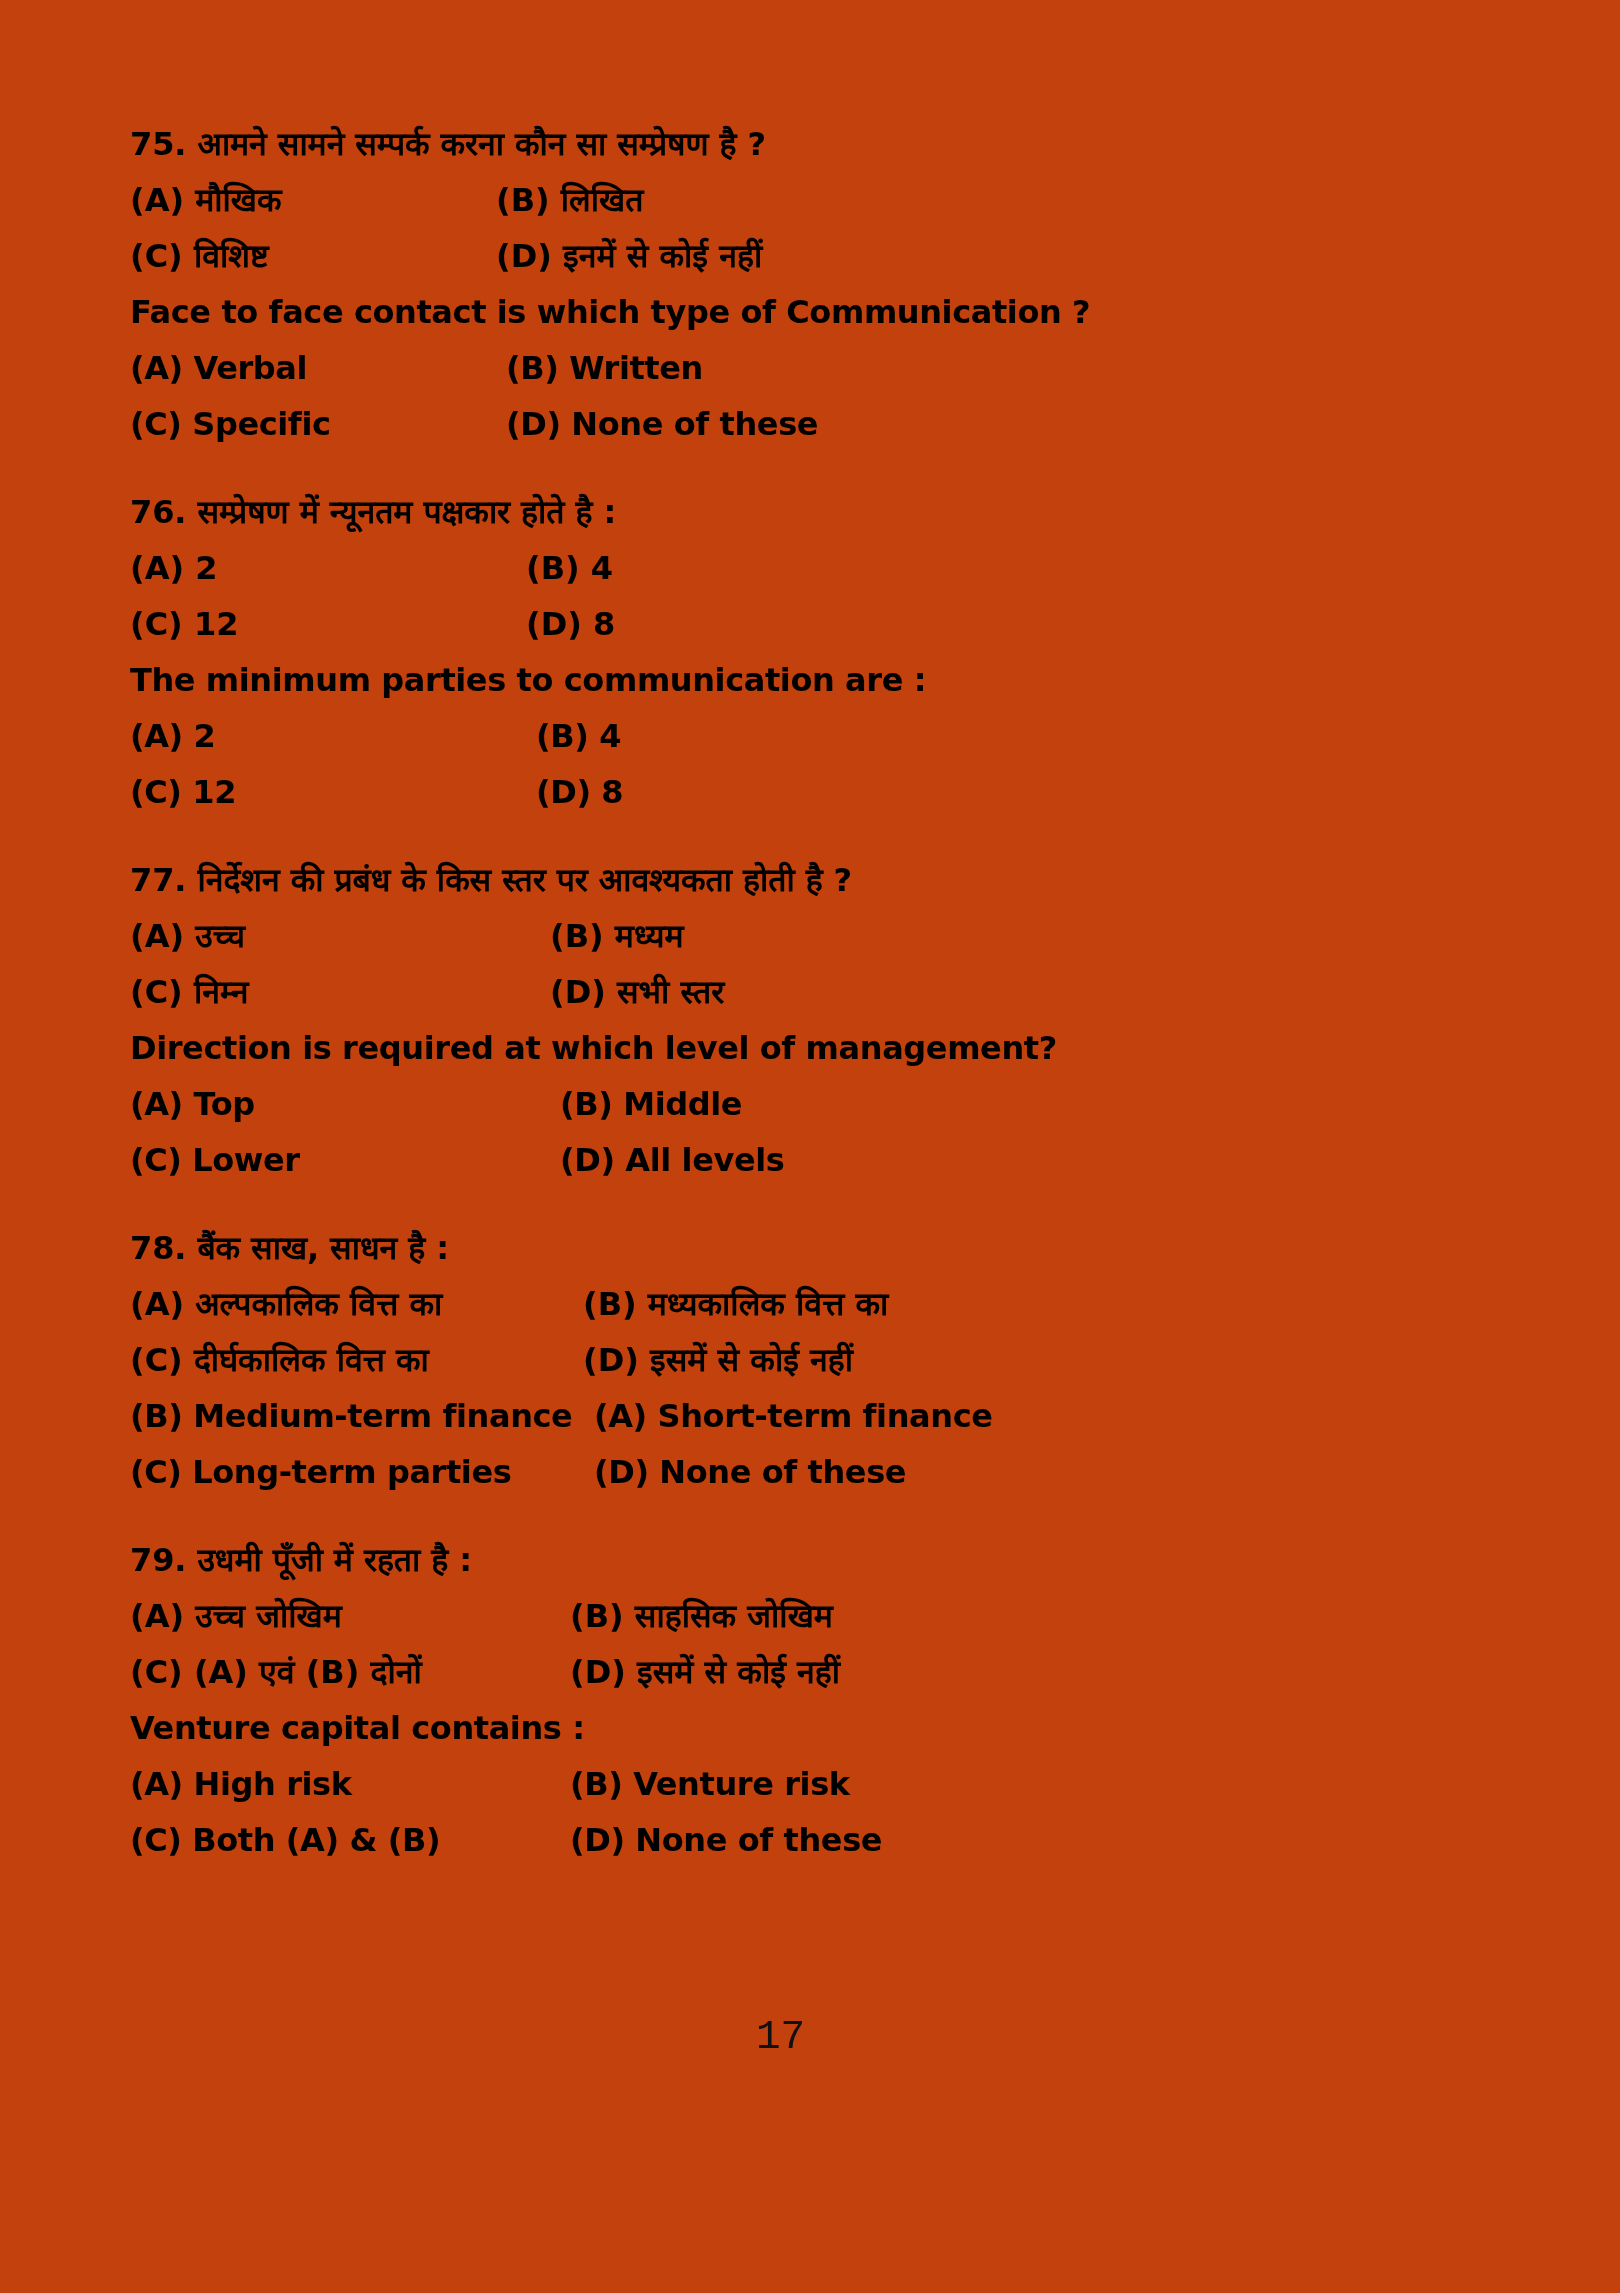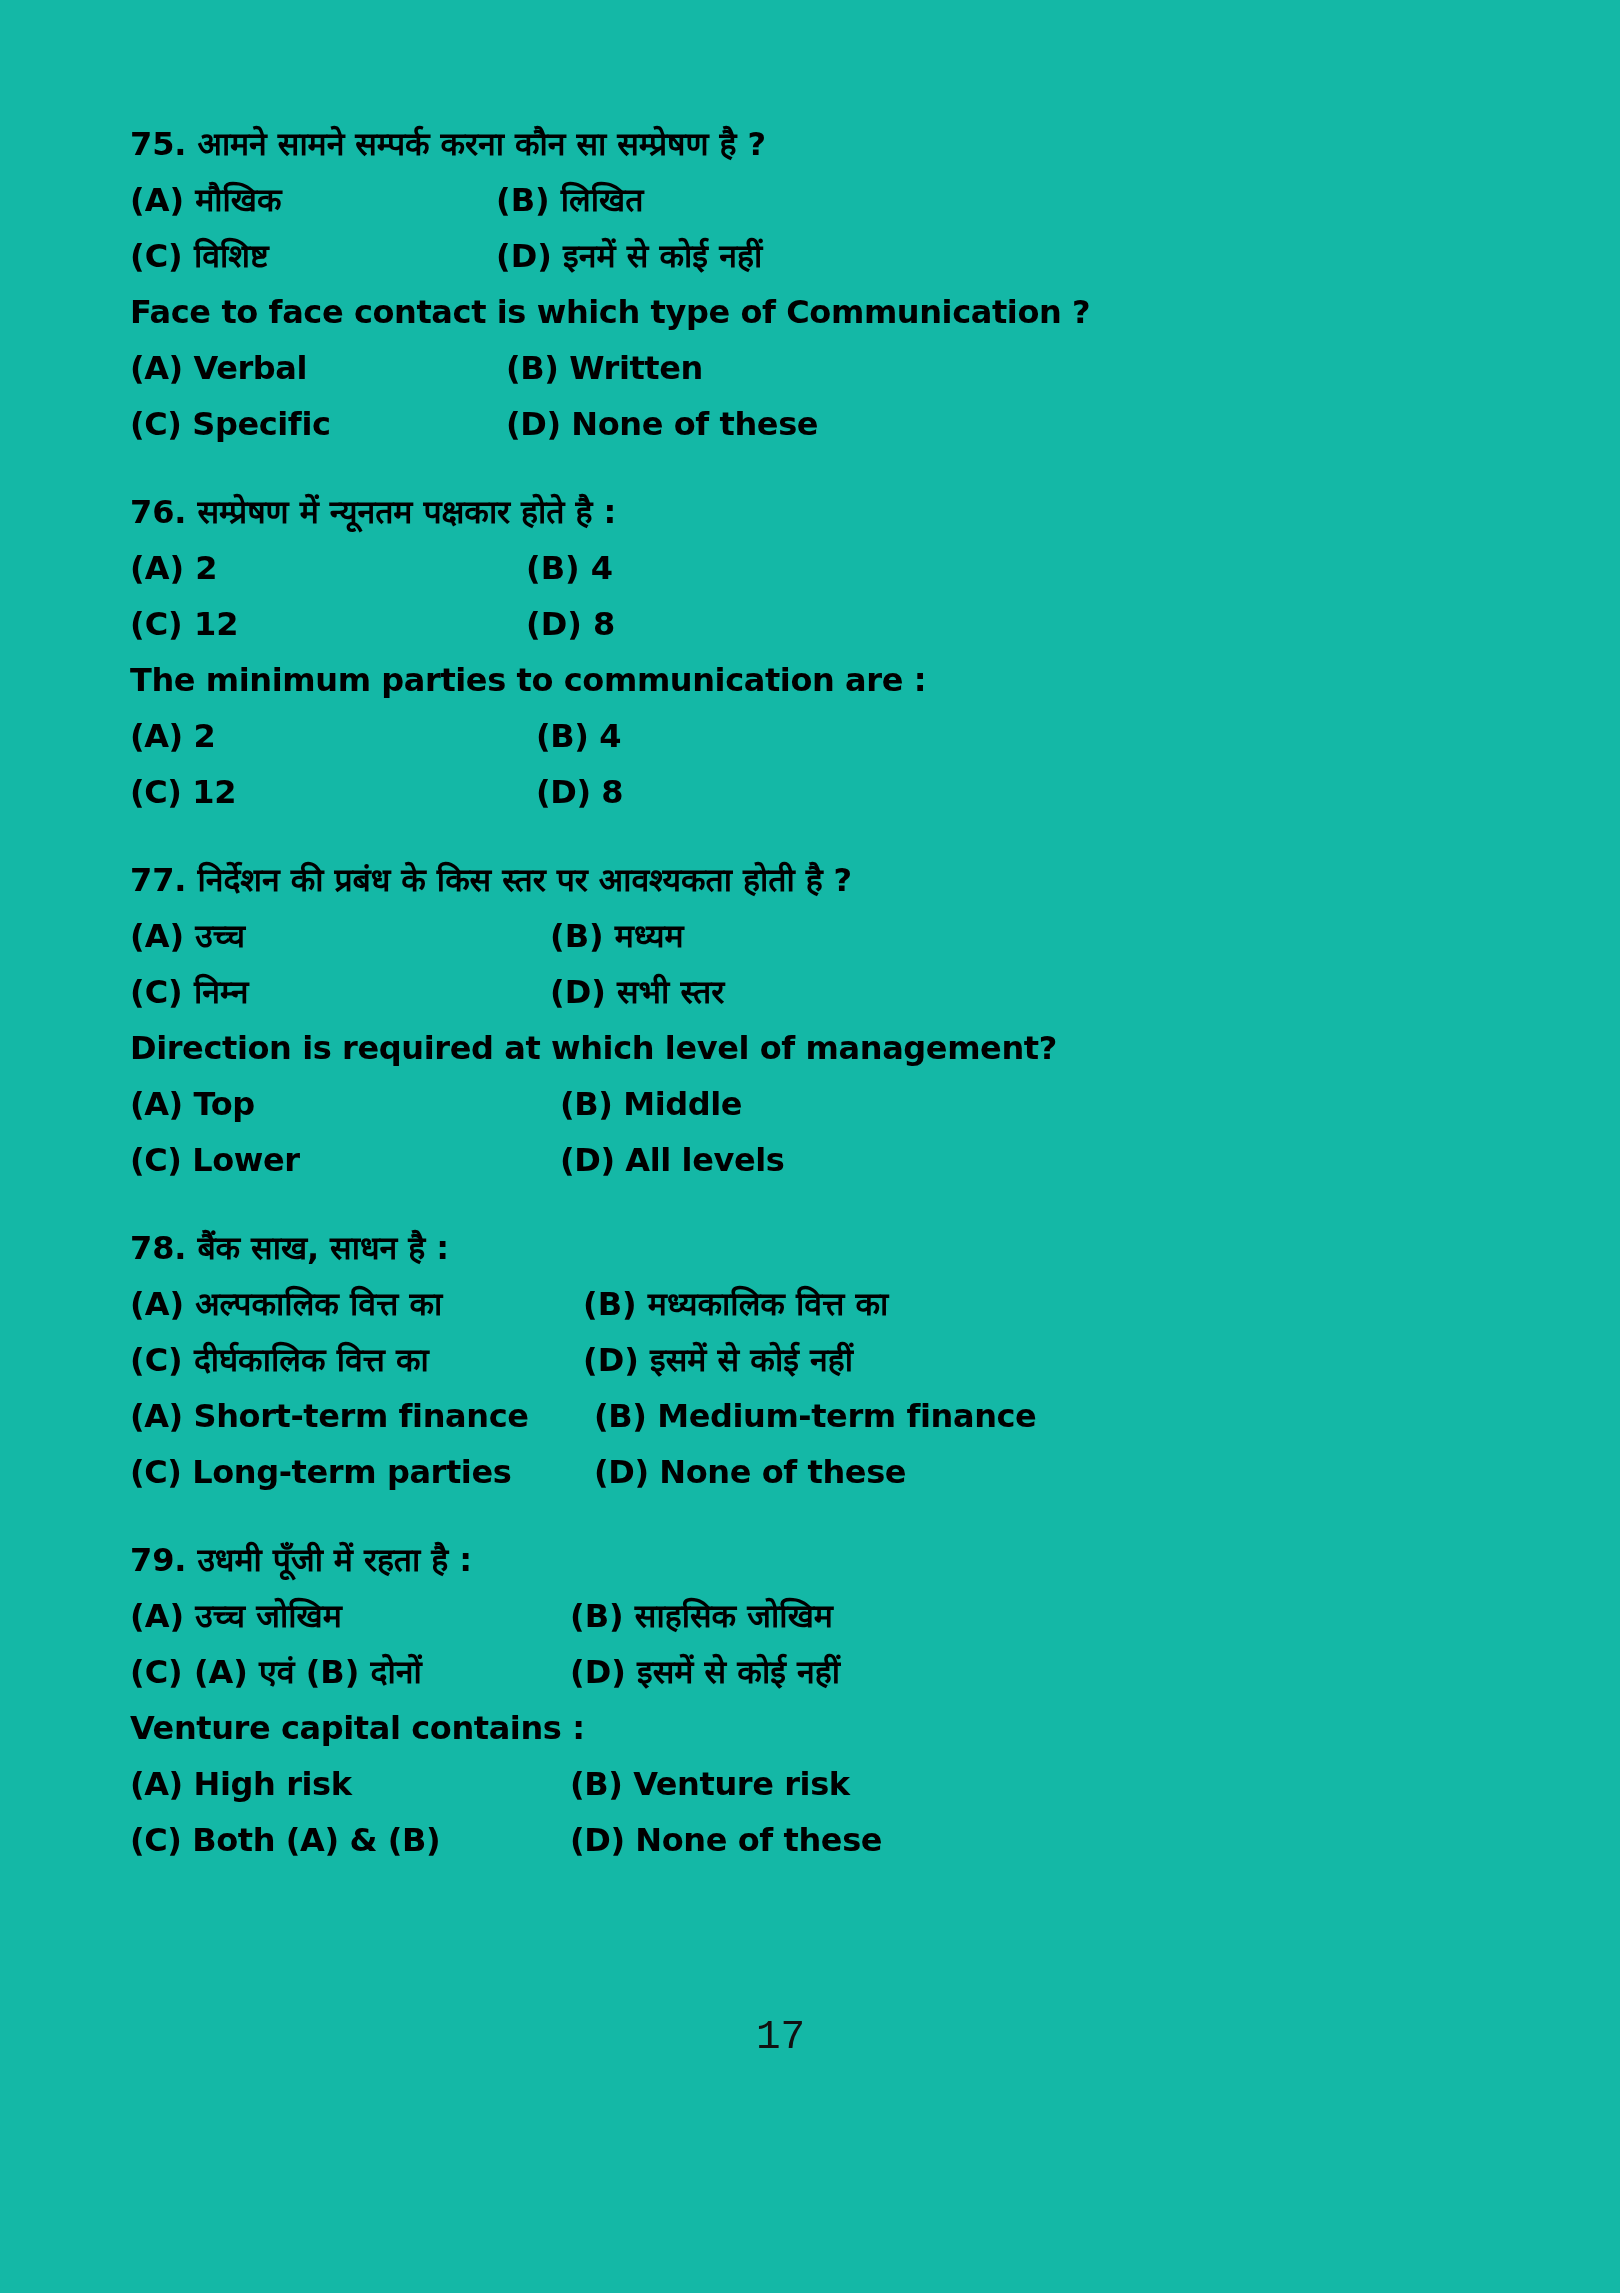--- a/index.html
+++ b/index.html
@@ -14,21 +14,21 @@
     font-family: "DejaVu Sans", "Liberation Sans", sans-serif;
     color: #000000;
     overflow: hidden;
   }
 
   .page {
     position: absolute;
     left: 0; top: 0;
     width: 1620px;
     height: 2294px;
-    background: #14b8a6;
+    background: #c2410c;
     box-sizing: border-box;
     padding: 116px 118px 0 130px;
   }
 
   .q-block {
     margin-bottom: 32px;
   }
 
   .line {
     font-weight: 700;
@@ -163,22 +163,22 @@
     <div class="line hi">78. बैंक साख, साधन है :</div>
     <div class="opt-row col-78-hi">
       <span class="opt hi">(A) अल्पकालिक वित्त का</span>
       <span class="opt hi">(B) मध्यकालिक वित्त का</span>
     </div>
     <div class="opt-row col-78-hi">
       <span class="opt hi">(C) दीर्घकालिक वित्त का</span>
       <span class="opt hi">(D) इसमें से कोई नहीं</span>
     </div>
     <div class="opt-row col-78-en">
+      <span class="opt en">(B) Medium-term finance</span>
       <span class="opt en">(A) Short-term finance</span>
-      <span class="opt en">(B) Medium-term finance</span>
     </div>
     <div class="opt-row col-78-en">
       <span class="opt en">(C) Long-term parties</span>
       <span class="opt en">(D) None of these</span>
     </div>
   </div>
 
   <div class="q-block">
     <div class="line hi">79. उधमी पूँजी में रहता है :</div>
     <div class="opt-row col-79-hi">

